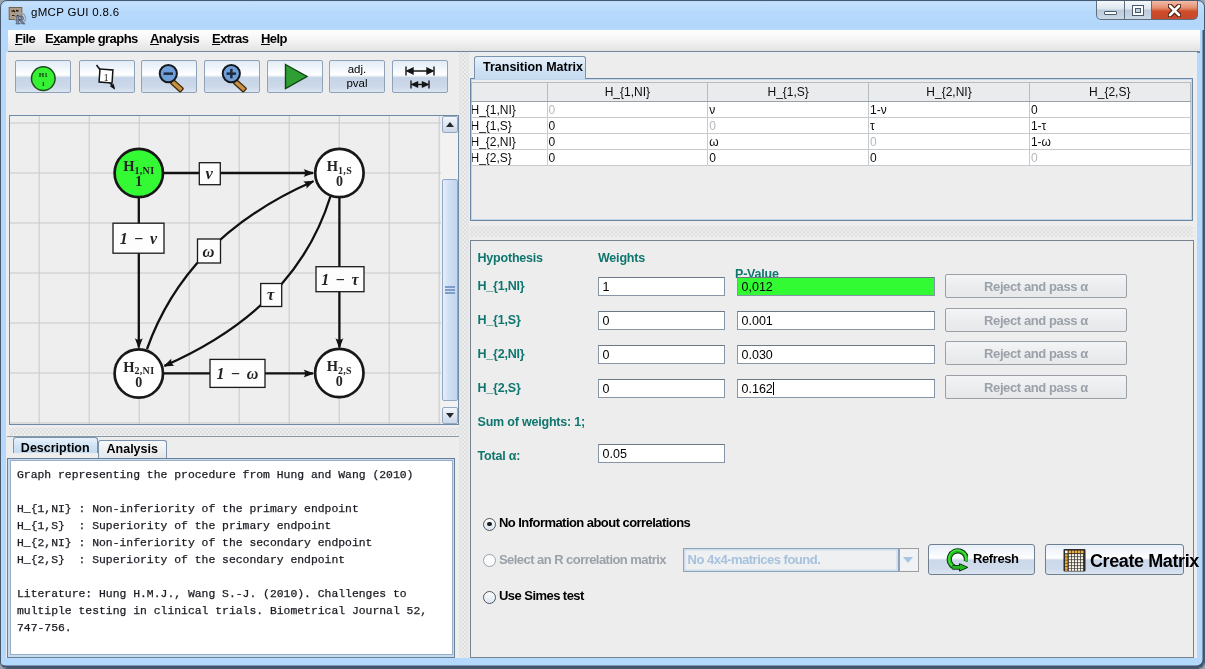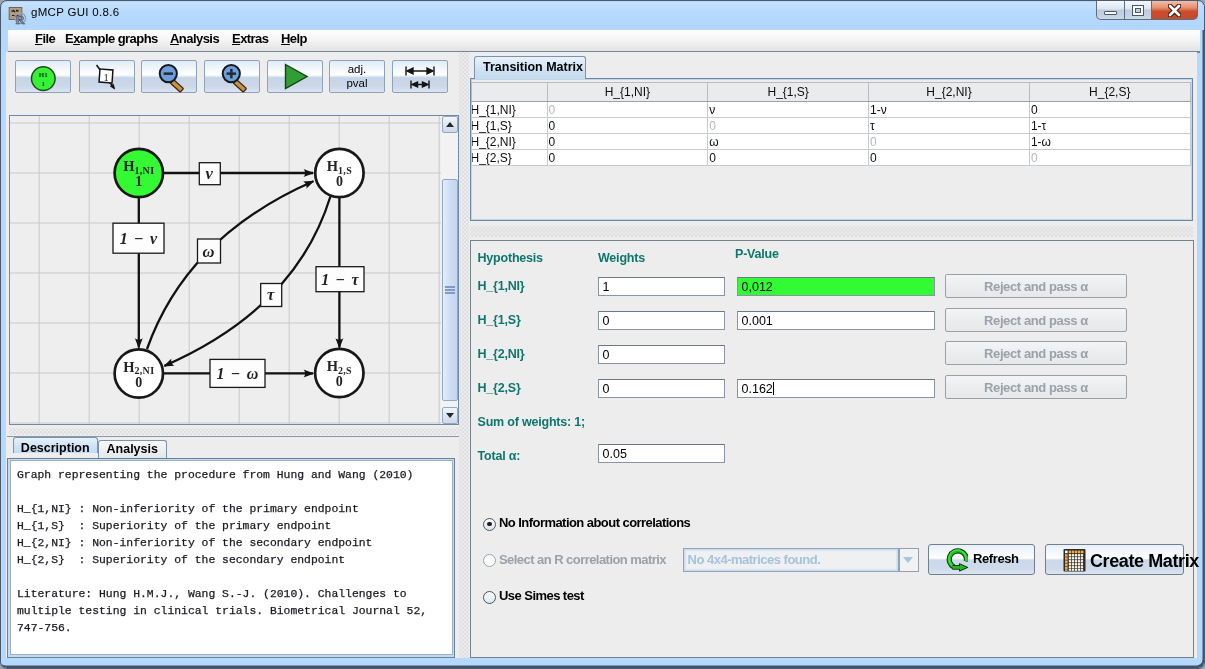--- a/index.html
+++ b/index.html
@@ -15,21 +15,21 @@
 .capbtn { position:absolute; top:0; height:19px; border:1px solid #5e6d80; border-top:none; }
 .cb-min { left:1095px; width:29px; border-radius:0 0 0 5px;
   background:linear-gradient(180deg,#f4f8fb 0%,#dde6ef 45%,#bccadb 50%,#ccd8e5 100%); }
 .cb-max { left:1123px; width:28px;
   background:linear-gradient(180deg,#f4f8fb 0%,#dde6ef 45%,#bccadb 50%,#ccd8e5 100%); }
 .cb-close { left:1150px; width:47px; border-radius:0 0 5px 0;
   background:linear-gradient(180deg,#f2bcab 0%,#e4906f 38%,#ce4c28 58%,#c64a2e 100%); }
 .menubar { position:absolute; left:7px; top:29px; width:1192px; height:23px;
   background:linear-gradient(180deg,#ffffff 0%,#f4f4f4 50%,#e2e2e2 100%);
   border-bottom:2px solid #72879b; }
-.mitem { position:absolute; top:1px; font-size:13px; font-weight:700; letter-spacing:-0.55px; color:#000;margin-left:20px; }
+.mitem { position:absolute; top:1px; font-size:13px; font-weight:700; letter-spacing:-0.55px; color:#000; }
 .inner { position:absolute; left:5px; top:51px; width:1191px; height:606px; background:#ededee; }
 .dots { background-color:#ededee;
   background-image:radial-gradient(circle, #9ea5ac 0.42px, rgba(158,165,172,0.35) 0.6px, transparent 0.85px),
     radial-gradient(circle, #9ea5ac 0.42px, rgba(158,165,172,0.35) 0.6px, transparent 0.85px);
   background-size:4px 4px; background-position:0 0, 2px 2px; }
 .tbtn { position:absolute; top:58.5px; height:33px; width:56px; border:1px solid #8ea2b8; border-radius:2px;
   background:linear-gradient(180deg,#e2ebf6 0%,#f8fbfe 35%,#ffffff 45%,#c6d4e7 54%,#ccd8e9 82%,#dbe4f0 100%); }
 .field { position:absolute; height:19px; background:#fff; border:1px solid #8696a6; border-top-color:#6b7886;
   font-size:12.5px; color:#000; padding:2px 0 0 4px; }
 .btn { position:absolute; border:1px solid #6e8090; border-radius:3px;
@@ -275,31 +275,32 @@
           <td>0</td>
           <td class="diag">0</td>
         </tr>
 </tbody>
     </table>
 <div class="abs dots" style="left:469px;top:225px;width:723px;height:11px"></div>
 
 <div class="abs" style="left:469px;top:238.5px;width:724px;height:418px;border:1px solid #76828e;background:#ededee"></div>
 <div class="flab" style="left:478px;top:250px">Hypothesis</div>
 <div class="flab" style="left:598.5px;top:250px">Weights</div>
-<div class="flab" style="left:735.5px;top:246px">P-Value</div>
+<div class="flab" style="left:735.5px;top:266px">P-Value</div>
 <div class="flab" style="left:478px;top:278px">H_{1,NI}</div>
 <div class="flab" style="left:478px;top:312px">H_{1,S}</div>
 <div class="flab" style="left:478px;top:346px">H_{2,NI}</div>
 <div class="flab" style="left:478px;top:380px">H_{2,S}</div>
 <div class="field" style="left:596.5px;top:275.5px;width:127px">1</div>
 <div class="field" style="left:596.5px;top:309.5px;width:127px">0</div>
 <div class="field" style="left:596.5px;top:343.5px;width:127px">0</div>
 <div class="field" style="left:596.5px;top:377.5px;width:127px">0</div>
 <div class="field" style="left:735.5px;top:275.5px;width:198px;background:#33fb33">0,012</div>
 <div class="field" style="left:735.5px;top:309.5px;width:198px">0.001</div>
+<div class="field" style="left:735.5px;top:343.5px;width:198px">0.030</div>
 <div class="field" style="left:735.5px;top:377.5px;width:198px">0.162<span style="display:inline-block;width:1px;height:13px;background:#000;vertical-align:-2px"></span></div>
 <div class="rejbtn" style="top:273px">Reject and pass α</div>
 <div class="rejbtn" style="top:306.7px">Reject and pass α</div>
 <div class="rejbtn" style="top:340.4px">Reject and pass α</div>
 <div class="rejbtn" style="top:374.1px">Reject and pass α</div>
 <div class="flab" style="left:478px;top:413.5px">Sum of weights: 1;</div>
 <div class="flab" style="left:478px;top:447.5px">Total α:</div>
 <div class="field" style="left:596.5px;top:442.5px;width:127px">0.05</div>
 
 <div class="radio" style="left:482px;top:516.5px;border:1.4px solid #4e565e;background:linear-gradient(180deg,#fdfdfd,#d9e4f0)"></div>

